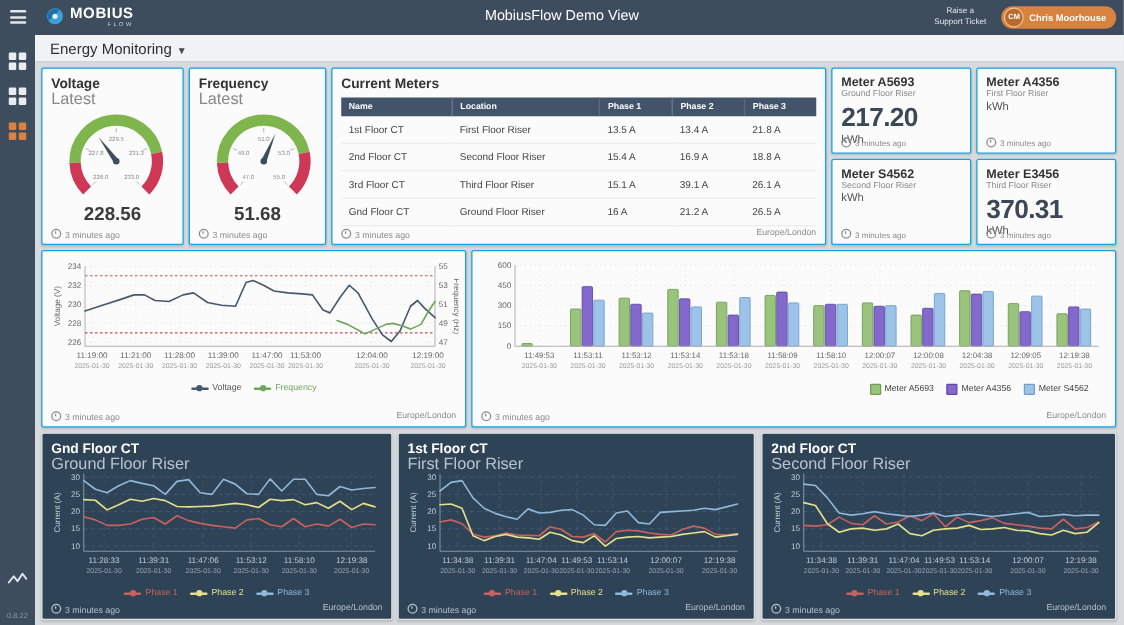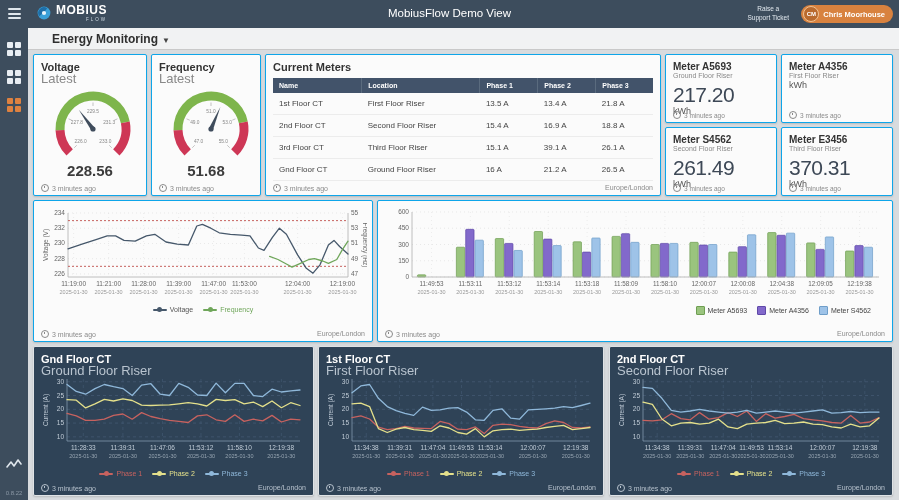--- a/index.html
+++ b/index.html
@@ -21,21 +21,21 @@
   #user-chip .avatar{width:14px;height:14px;border-radius:50%;background:#b96a2e;border:1px solid #f0c292;color:#fff;font-size:6px;font-weight:bold;display:flex;align-items:center;justify-content:center;margin-right:4px;}
   #user-chip .uname{color:#fff;font-size:7.5px;font-weight:bold;white-space:nowrap;}
   
   #sidebar{position:absolute;left:0;top:28px;width:28px;height:472px;background:#3d4d5d;z-index:4;}
   .side-icon{width:14px;height:14px;margin:14px auto 0;display:grid;grid-template-columns:6px 6px;grid-template-rows:6px 6px;gap:2px;cursor:pointer;}
   .side-icon i{background:#e8edf2;border-radius:1px;}
   .side-icon.active i{background:#dd8140;}
   #activity{position:absolute;left:6px;bottom:26px;cursor:pointer;}
   #version{position:absolute;left:0;bottom:4px;width:28px;text-align:center;color:#8a97a5;font-size:6px;}
   
-  #section-bar{position:absolute;left:28px;top:28px;width:871px;height:22px;background:#f1f2f3;border-bottom:1px solid #c9c9c9;line-height:22px;padding-left:24px;box-sizing:border-box;font-size:12px;font-weight:bold;color:#2e2e2e;cursor:pointer;}
+  #section-bar{position:absolute;left:28px;top:28px;width:871px;height:22px;background:#f1f2f3;border-bottom:1px solid #c9c9c9;line-height:22px;padding-left:12px;box-sizing:border-box;font-size:12px;font-weight:normal;color:#2e2e2e;cursor:pointer;}
   #section-bar .caret{font-size:8px;margin-left:4px;color:#444;}
   
   .card{position:absolute;background:#fbfbfb;border:1px solid #0ea5e9;border-radius:2px;box-shadow:0 1px 2px rgba(0,0,0,.15);padding:6px 7px;box-sizing:border-box;}
   .card.dark{background:#2f4357;border-color:#dfe3e6;color:#eef3f7;}
   .c-title{font-size:11px;font-weight:bold;color:#333;line-height:12px;}
   .card.dark .c-title{color:#fff;}
   .c-sub{font-size:13px;color:#888;line-height:9px;margin-top:1px;}
   .card.dark .c-sub{color:#b9c4cf;}
   .c-footer{position:absolute;bottom:3px;left:7px;right:7px;font-size:7px;color:#8a8a8a;display:flex;justify-content:space-between;}
   .card.dark .c-footer{color:#b7c2cd;}
@@ -44,21 +44,21 @@
   
   .gauge-value{text-align:center;font-size:15px;font-weight:bold;color:#3c3c3c;margin-top:-3px;}
   
   #meters-table table{width:100%;border-collapse:collapse;margin-top:5px;}
   #meters-table th{background:#42536a;color:#fff;font-size:7px;font-weight:bold;text-align:left;padding:4px 6px;border-left:1px solid #5a6b7e;}
   #meters-table th:first-child{border-left:none;}
   #meters-table td{font-size:8px;color:#444;padding:6px 6px;border-bottom:1px solid #ececec;}
   
   .meter-name{font-size:10px;font-weight:bold;color:#333;line-height:11px;}
   .meter-loc{font-size:7px;color:#888;line-height:8px;}
-  .meter-value{font-size:21px;font-weight:normal;color:#3d4856;line-height:23px;margin-top:3px;letter-spacing:-.5px;}
+  .meter-value{font-size:21px;font-weight:bold;color:#3d4856;line-height:23px;margin-top:3px;letter-spacing:-.5px;}
   .meter-unit{font-size:9px;color:#555;line-height:10px;}
   
   .chart-box{display:block;}
   .legend{display:flex;gap:10px;font-size:7px;align-items:center;margin-top:1px;}
   .legend.center{justify-content:center;}
   .legend.right{justify-content:flex-end;padding-right:14px;}
   .legend .litem{display:flex;align-items:center;cursor:pointer;}
   .lm{display:inline-block;width:14px;height:2px;border-radius:1px;position:relative;margin-right:3px;}
   .lm i{position:absolute;left:4.5px;top:-1.5px;width:5px;height:5px;border-radius:50%;background:inherit;}
   .sq{display:inline-block;width:7px;height:7px;border-radius:1px;margin-right:3px;}
@@ -239,21 +239,20 @@
   <div class="meter-name">Meter A4356</div>
   <div class="meter-loc">First Floor Riser</div>
   <div class="meter-unit">kWh</div>
   <div class="c-footer" style="font-size:6.5px;">
       <span><i class="ck"></i><span>3 minutes ago</span></span>
     </div>
 </div>
 <div class="card" style="left:665px;top:127px;width:112px;height:69px;">
   <div class="meter-name">Meter S4562</div>
   <div class="meter-loc">Second Floor Riser</div>
-  <div class="meter-value">261.49</div>
   <div class="meter-unit">kWh</div>
   <div class="c-footer" style="font-size:6.5px;">
       <span><i class="ck"></i><span>3 minutes ago</span></span>
     </div>
 </div>
 <div class="card" style="left:781px;top:127px;width:112px;height:69px;">
   <div class="meter-name">Meter E3456</div>
   <div class="meter-loc">Third Floor Riser</div>
   <div class="meter-value">370.31</div>
   <div class="meter-unit">kWh</div>

